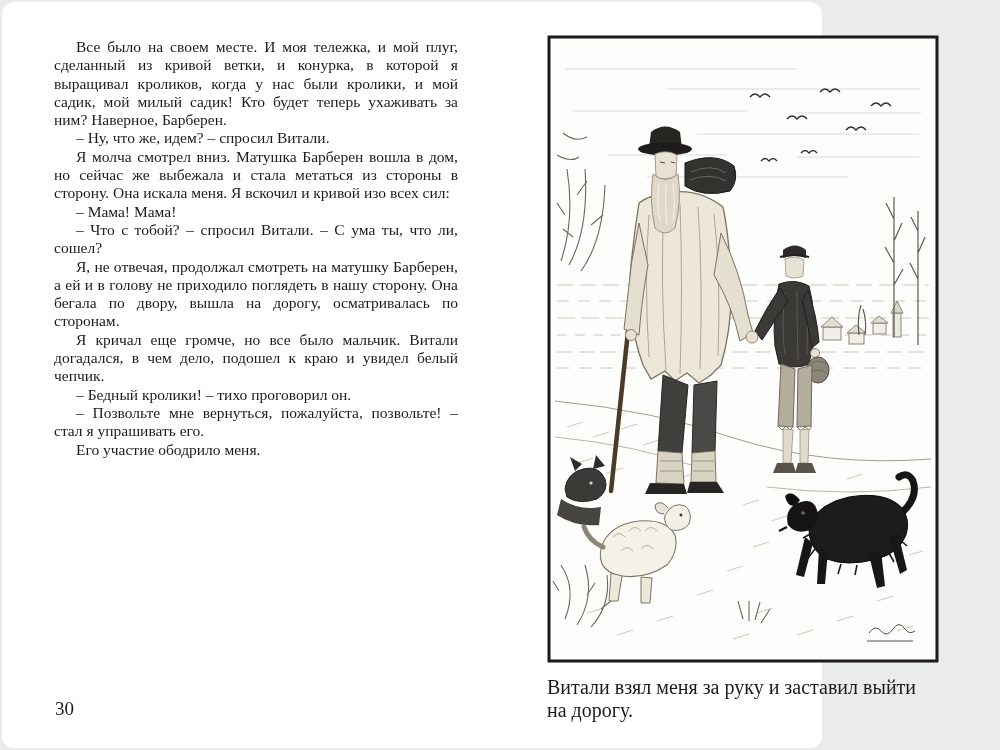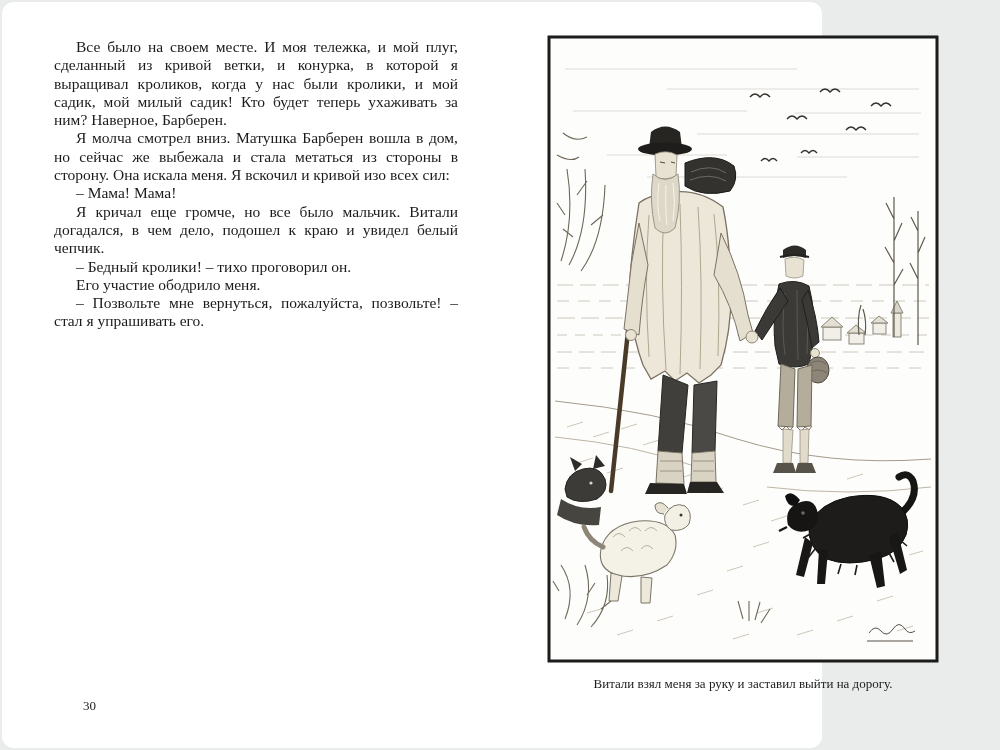--- a/index.html
+++ b/index.html
@@ -17,44 +17,47 @@
   }
   .text-col {
     position:absolute; left:52px; top:36px; width:404px;
     font-size:15.5px; line-height:18.3px;
     text-align:justify;
     color:#1b1b1b;
   }
   .text-col p { text-indent:22px; hyphens:auto; -webkit-hyphens:auto; }
   .page-number {
     position:absolute; left:53px; top:696px;
-    font-size:13px; color:#1b1b1b;margin-left:28px;
+    font-size:19px; color:#1b1b1b;
   }
   figure {
     position:absolute; left:545px; top:33px; width:392px;
   }
   .illustration-wrap { width:392px; height:628px; overflow:hidden; }
   figcaption {
-    margin-top:13px; text-align:center;
-    font-size:13px; color:#1b1b1b; width:392px;
+    margin-top:13px; 
+    font-size:20px; color:#1b1b1b; width:392px;
   }
 </style>
 </head>
 <body>
 
 <div class="spread">
 
   <div class="text-col">
     <p>Все было на своем месте. И моя тележка, и мой плуг, сделанный из кривой ветки, и конурка, в которой я выращивал кроликов, когда у нас были кролики, и мой садик, мой милый садик! Кто будет теперь ухаживать за ним? Наверное, Барберен.</p>
+    <p>– Ну, что же, идем? – спросил Витали.</p>
     <p>Я молча смотрел вниз. Матушка Барберен вошла в дом, но сейчас же выбежала и стала метаться из стороны в сторону. Она искала меня. Я вскочил и кривой изо всех сил:</p>
     <p>– Мама! Мама!</p>
+    <p>– Что с тобой? – спросил Витали. – С ума ты, что ли, сошел?</p>
+    <p>Я, не отвечая, продолжал смотреть на матушку Барберен, а ей и в голову не приходило поглядеть в нашу сторону. Она бегала по двору, вышла на дорогу, осматривалась по сторонам.</p>
     <p>Я кричал еще громче, но все было мальчик. Витали догадался, в чем дело, подошел к краю и увидел белый чепчик.</p>
     <p>– Бедный кролики! – тихо проговорил он.</p>
+    <p>– Позвольте мне вернуться, пожалуйста, позвольте! – стал я упрашивать его.</p>
     <p>Его участие ободрило меня.</p>
-    <p>– Позвольте мне вернуться, пожалуйста, позвольте! – стал я упрашивать его.</p>
   </div>
 
   <div class="page-number">30</div>
 
   <figure>
     <div class="illustration-wrap">
       <svg viewBox="0 0 392 628" width="392" height="628" xmlns="http://www.w3.org/2000/svg" role="img">
         <rect x="2" y="2" width="388" height="624" fill="#fdfdfb" stroke="#1c1c1c" stroke-width="2.6"></rect>
 
         <g stroke="#dad7cf" stroke-width="0.9" fill="none">

